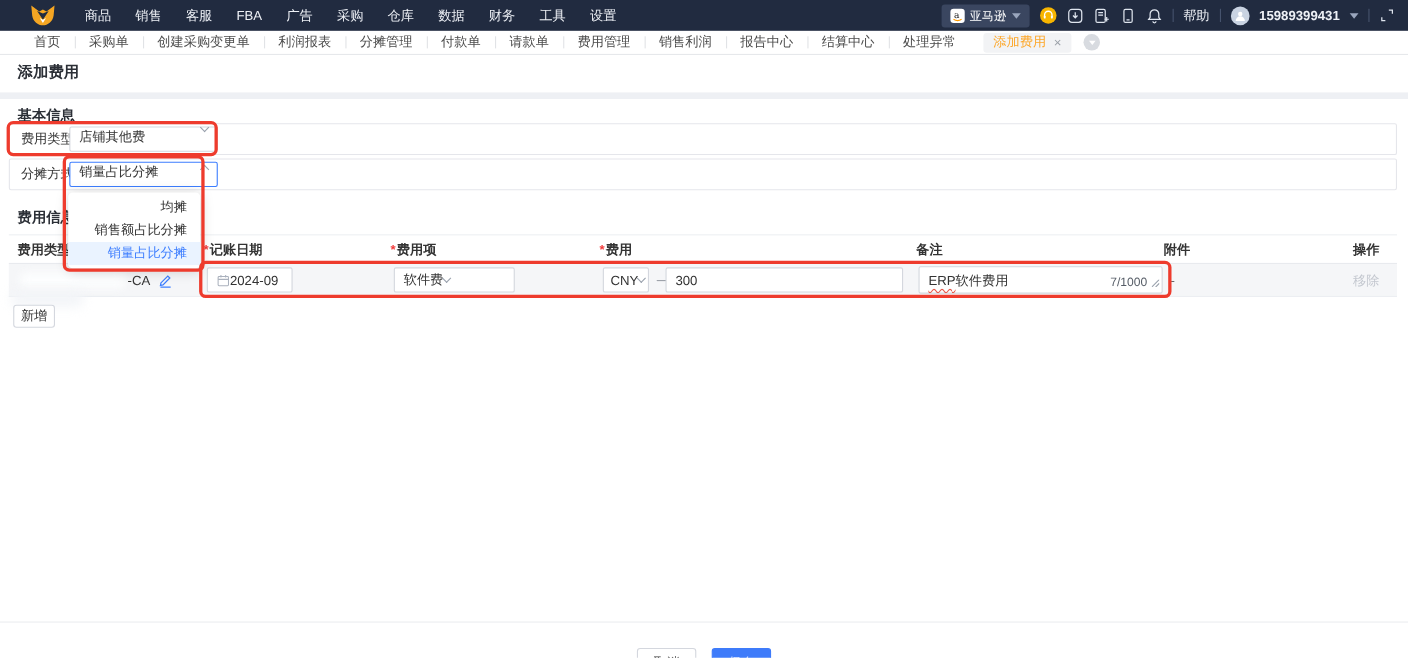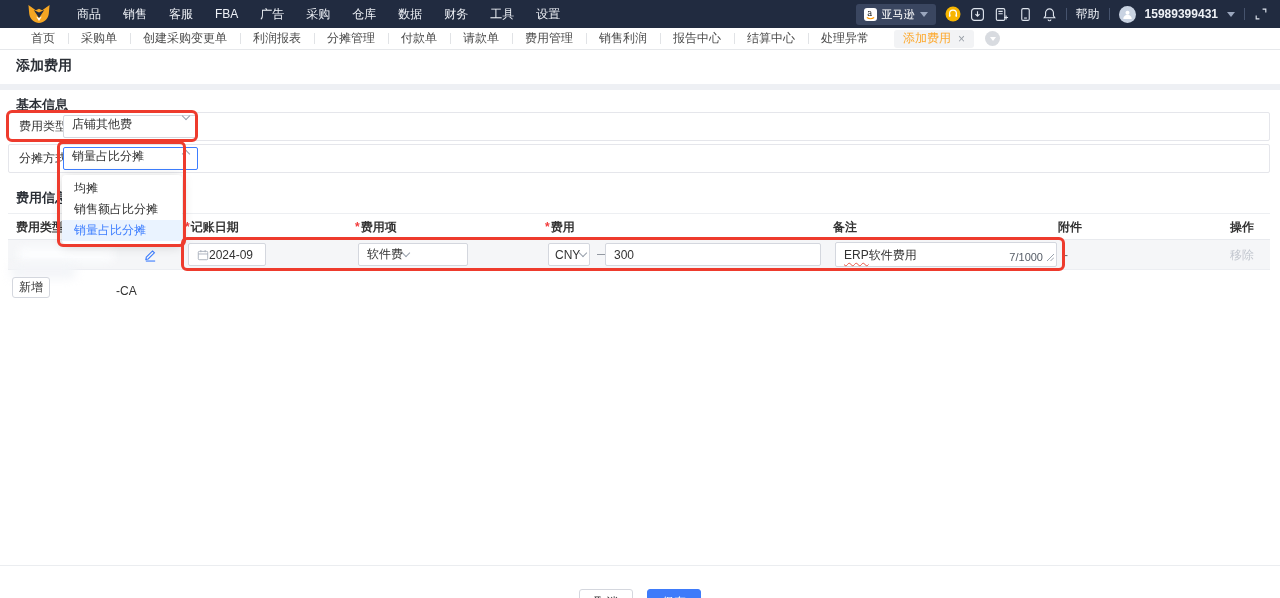--- a/index.html
+++ b/index.html
@@ -56,35 +56,35 @@
     justify-content:space-between; padding:0 8px; font-size:12px; color:#333; cursor:pointer; }
   .select-box.open { border-color:#3d7eff; }
   .chev { width:6px; height:6px; border-right:1.3px solid #98a0ac; border-bottom:1.3px solid #98a0ac;
     transform:rotate(45deg); margin-top:-3px; flex:none; }
   .chev.up { transform:rotate(-135deg); margin-top:3px; }
   .hint { position:absolute; left:225px; top:0; height:27px; display:flex; align-items:center;
     gap:6px; font-size:12px; color:#9ba1aa; }
 
   .dropdown { position:absolute; left:62px; top:175px; width:120px; background:#fff; border-radius:4px;
     box-shadow:0 2px 12px rgba(0,0,0,0.18); padding:3px 0; z-index:6; }
-  .option { height:21px; line-height:21px; padding:0 12px; font-size:12px; color:#333; cursor:pointer; }
+  .option { height:21px; line-height:21px; padding:0 12px; font-size:12px; color:#333; cursor:pointer;text-align:right; }
   .option.selected { color:#3d7eff; background:#eaf3ff; }
 
   
   .thead { position:absolute; left:8px; top:213px; width:1262px; height:27px; background:#fff;
     border-top:1px solid #edeff2; border-bottom:1px solid #e8eaee; z-index:1; }
   .th { position:absolute; top:0; line-height:26px; font-size:12px; font-weight:700; color:#333; }
   .req { color:#f23c3c; margin-right:1px; font-weight:700; }
   .trow { position:absolute; left:8px; top:240px; width:1262px; height:30px; background:#f5f6f8;
     border-bottom:1px solid #eceef2; }
   .blob { position:absolute; left:10px; top:7px; width:96px; height:15px; background:#fcfdfe;
     border-radius:4px; filter:blur(4px); }
   .blob2 { position:absolute; left:2px; top:24px; width:66px; height:15px; background:#f3f5f8;
     border-radius:6px; filter:blur(5px); }
-  .suffix { position:absolute; left:108px; top:0; line-height:30px; font-size:12px; color:#333;margin-top:36px; }
+  .suffix { position:absolute; left:108px; top:0; line-height:30px; font-size:12px; color:#333; }
   .edit-ic { position:absolute; left:136px; top:8px; cursor:pointer; }
   .cell-input { position:absolute; top:3px; height:23px; background:#fff; border:1px solid #d4d7de;
     border-radius:2px; display:flex; align-items:center; font-size:12px; color:#333; padding:0 8px; }
   .date-input { left:180px; width:78px; gap:0; cursor:pointer; }
   .item-select { left:350px; width:110px; cursor:pointer; }
   .cur-select { left:540px; width:42px; justify-content:space-between; padding:0 6px; cursor:pointer; }
   .dash { position:absolute; left:589px; top:0; line-height:29px; color:#878d96; font-size:12px; }
   .amount-input { left:597px; width:216px; cursor:text; }
   .remark-box { position:absolute; left:827px; top:2px; width:222px; height:25px; background:#fff;
     border:1px solid #d4d7de; border-radius:2px; font-size:12px; color:#333; padding:4px 8px; cursor:text; }

